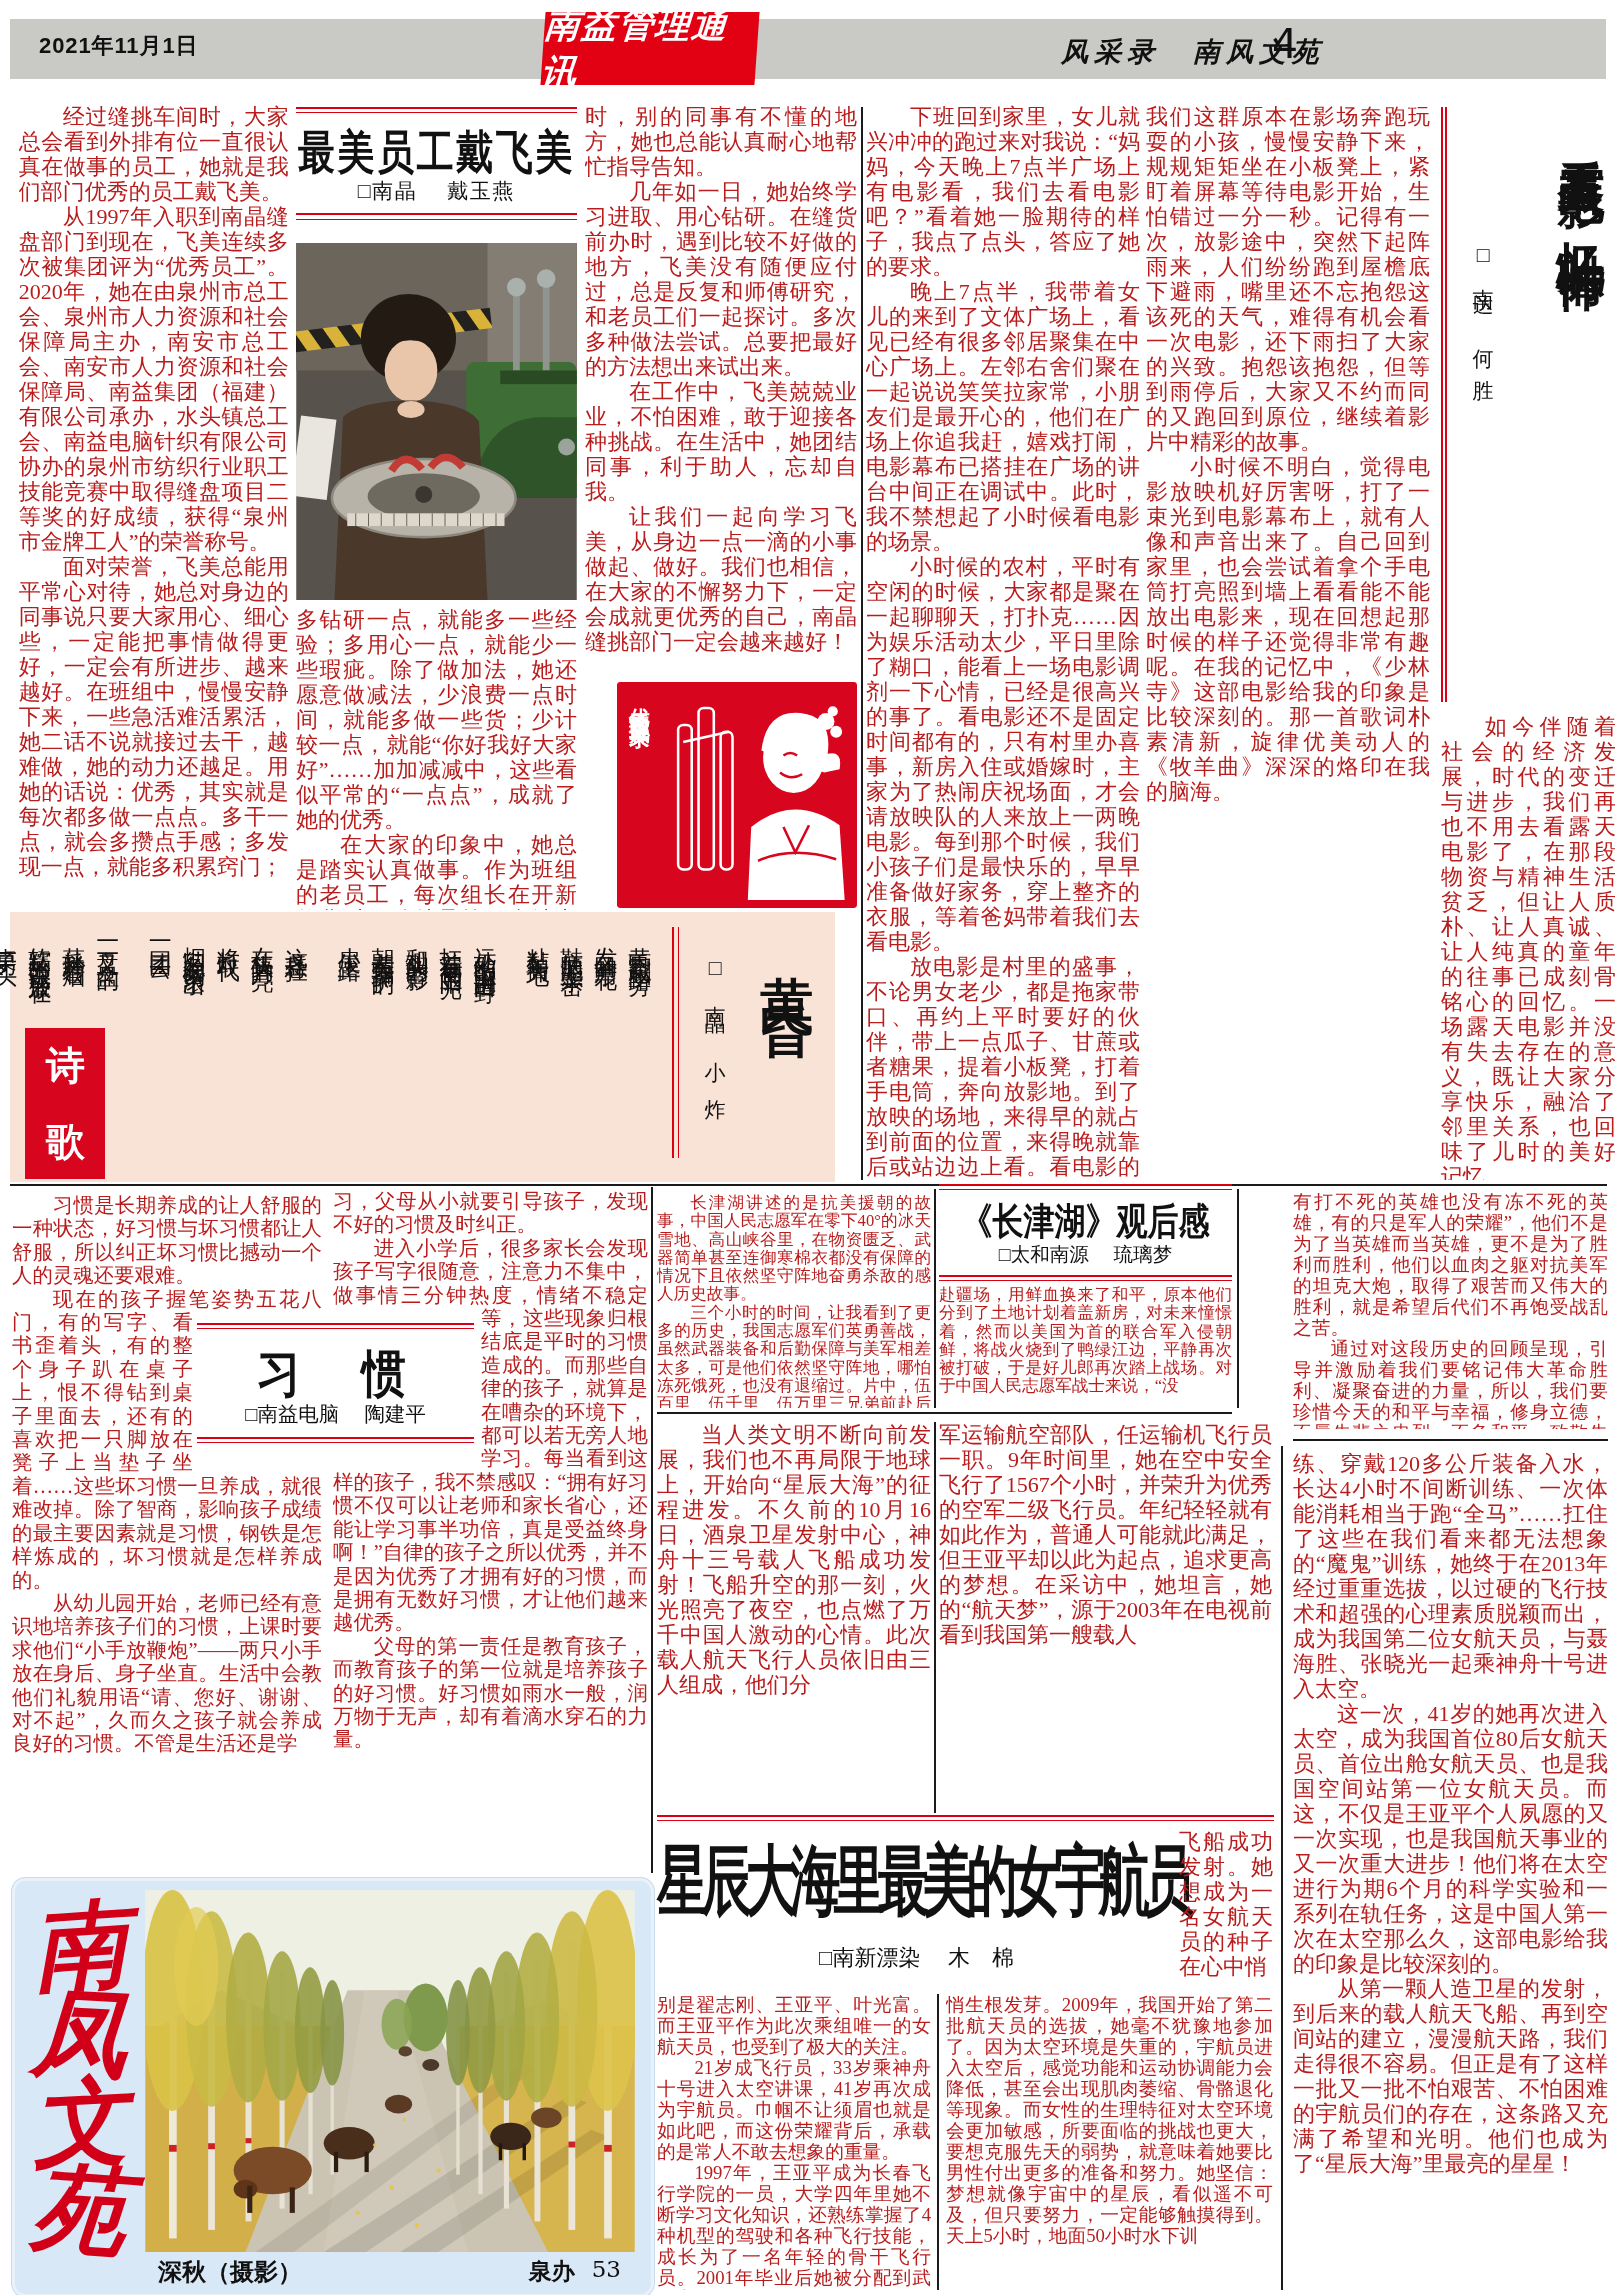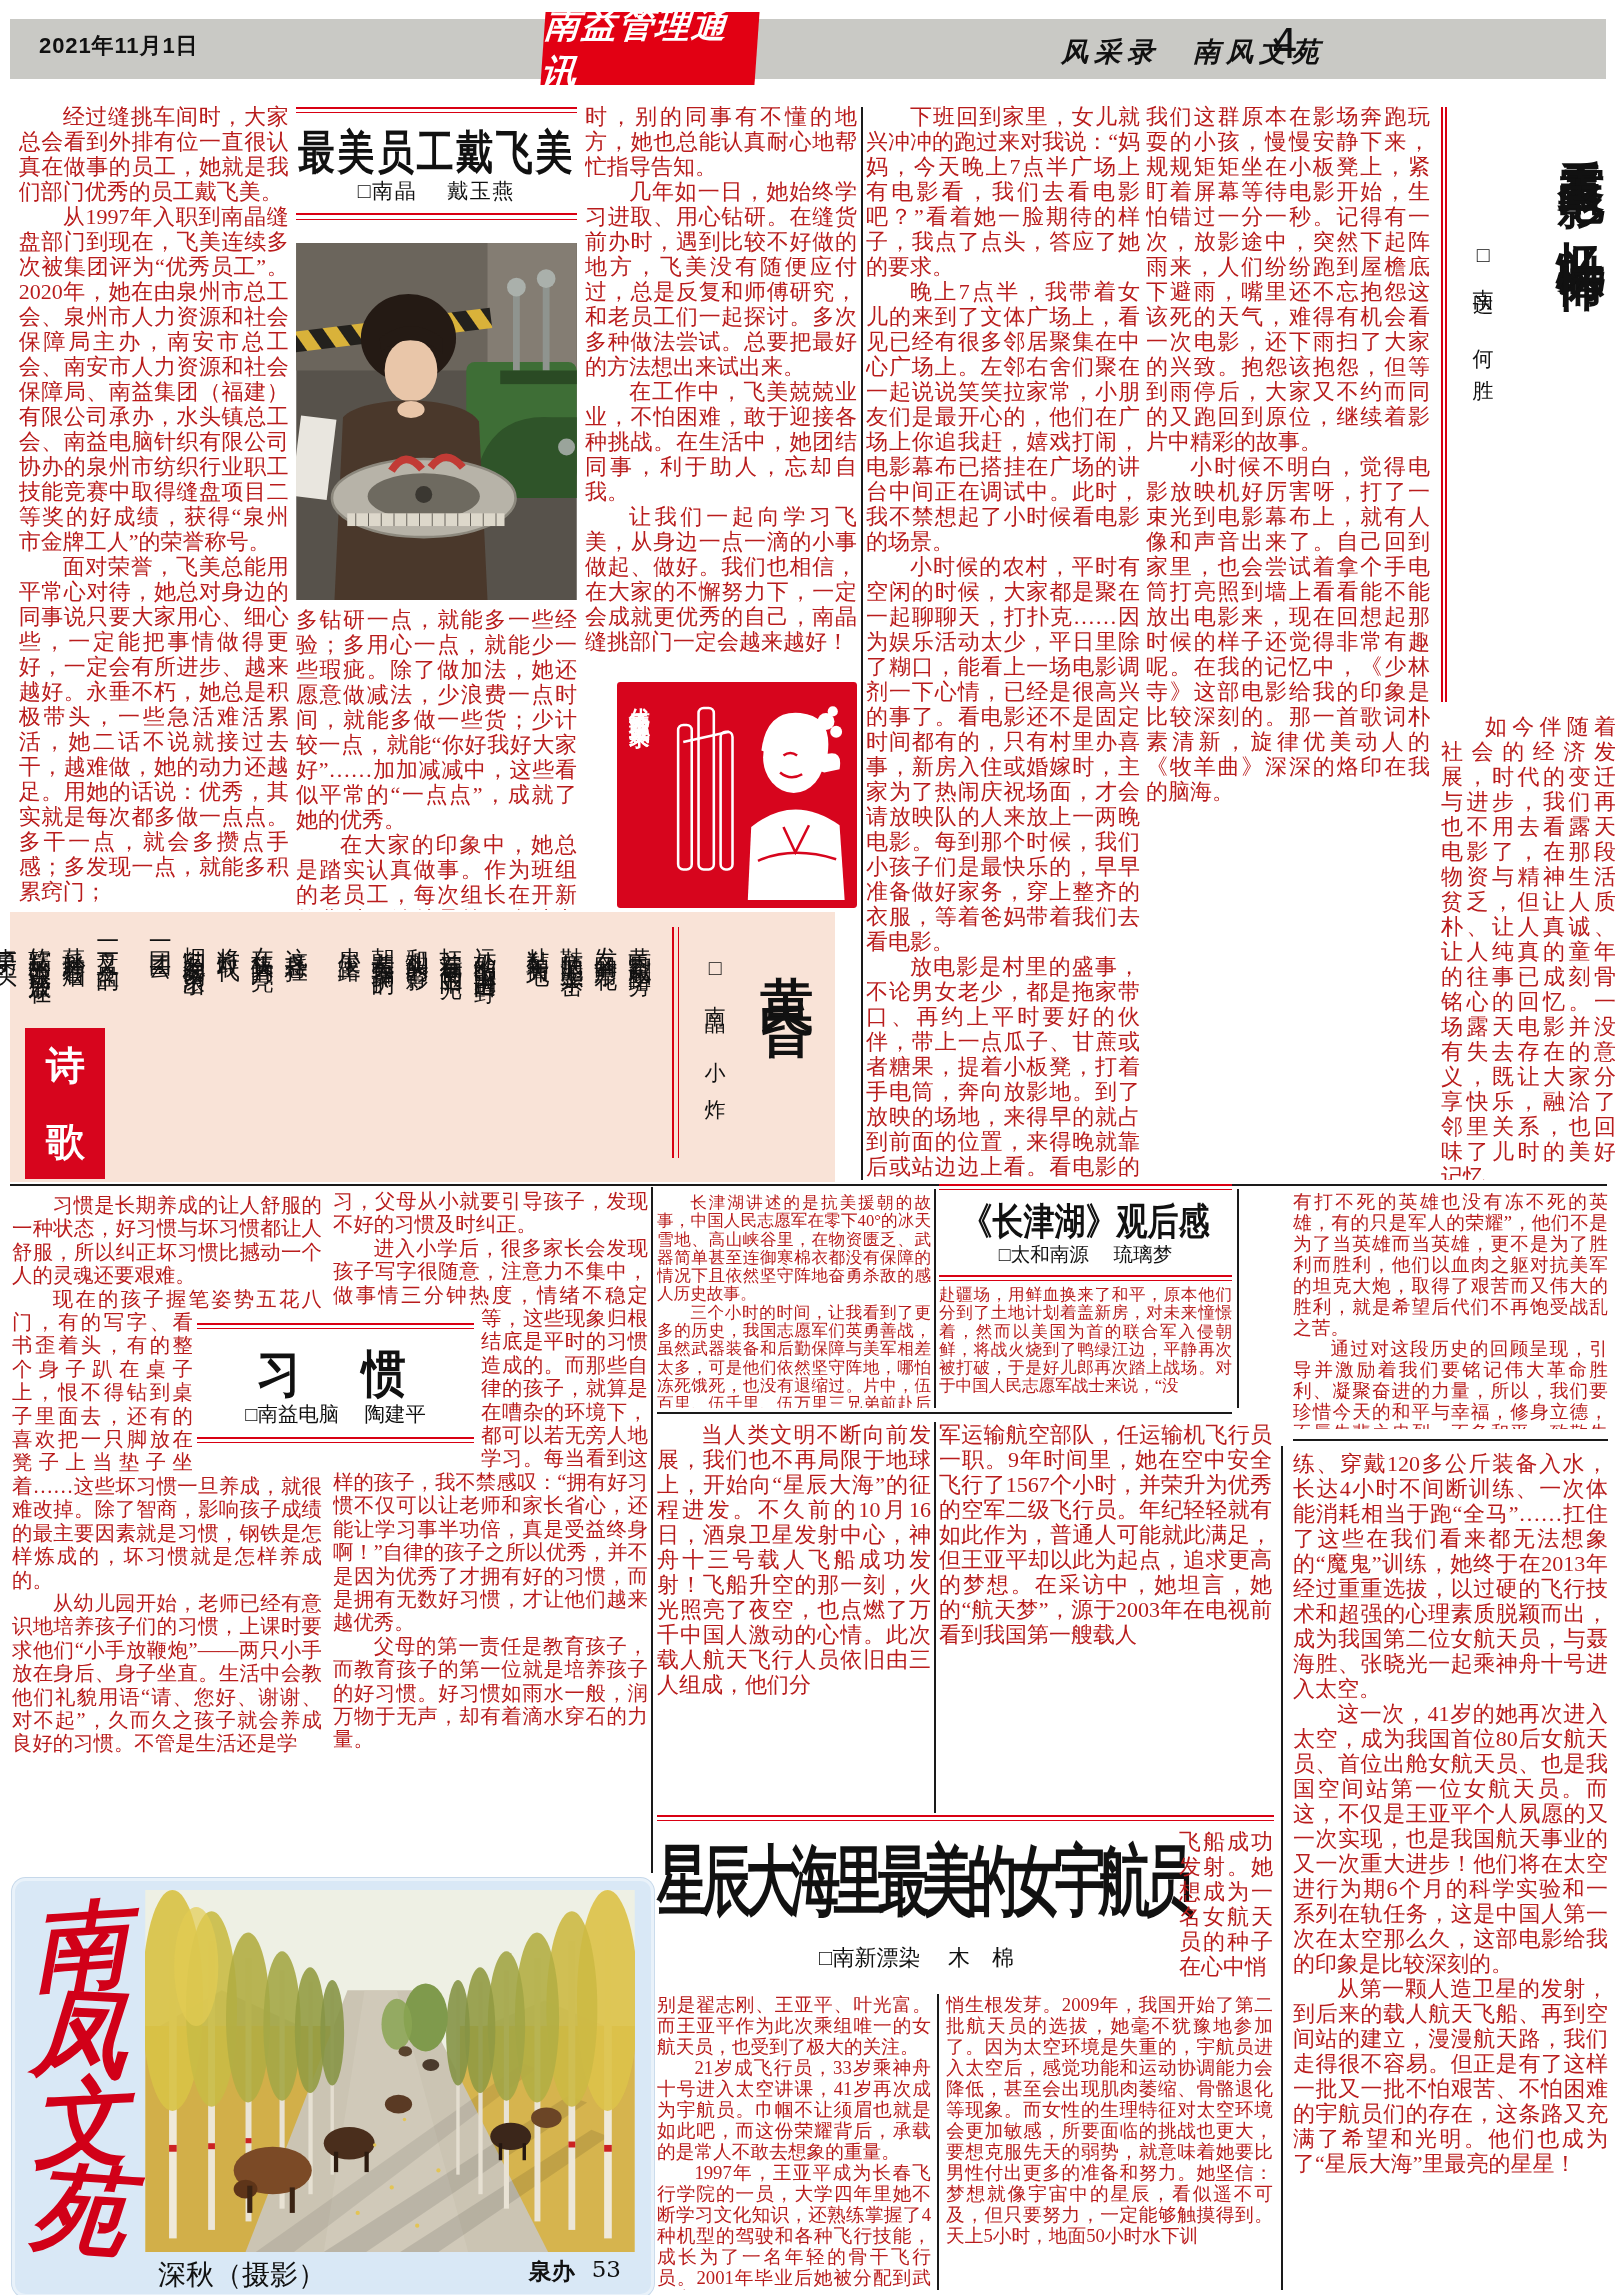--- a/index.html
+++ b/index.html
@@ -59,39 +59,39 @@
   .sprb{float:right;clear:right;width:129px;height:139px}
   .spl{float:left;width:0;height:128px}
   .splb{float:left;clear:left;width:148px;height:139px}
   
   .bigt{font-size:51px;font-weight:800;letter-spacing:-6.8px;white-space:nowrap;display:inline-block;
         transform:scaleY(1.5);transform-origin:left top}
   
   .bluebox{left:12px;top:1878px;width:636px;height:413px;background:#d9e8f6;border:3.4px solid #e9f2fa;border-radius:13.6px;box-shadow:0 0 0 0.9px #c6d8ea}
   .callig{position:absolute;left:29px;top:1903px;width:102px;text-align:center;color:#d10018;font-weight:bold;font-style:italic}
   .callig div{font-size:95px;line-height:88px}
-  .capl{position:absolute;left:158px;top:2256px;font-size:28px;font-weight:normal}
+  .capl{position:absolute;left:158px;top:2256px;font-size:24px;font-weight:bold}
   .capr{position:absolute;left:476px;top:2256px;width:145px;display:flex;justify-content:flex-end;gap:17px;font-size:23px;font-weight:bold}
   .capr .num{font-family:"DejaVu Serif",serif;font-weight:normal}
 </style>
 </head>
 <body>
 
 <div id="page">
 
   <div class="abs hbar"></div>
   <div class="abs hdate">2021年11月1日</div>
   <div class="abs mast">南益管理通讯</div>
   <div class="abs hsec">风采录　南风文苑</div>
   <div class="abs hpage">4</div>
 
   <div class="abs txt f26" style="left:18.7px;top:104px;width:270px;height:806px">
     <p>经过缝挑车间时，大家总会看到外排有位一直很认真在做事的员工，她就是我们部门优秀的员工戴飞美。</p>
     <p>从1997年入职到南晶缝盘部门到现在，飞美连续多次被集团评为“优秀员工”。2020年，她在由泉州市总工会、泉州市人力资源和社会保障局主办，南安市总工会、南安市人力资源和社会保障局、南益集团（福建）有限公司承办，水头镇总工会、南益电脑针织有限公司协办的泉州市纺织行业职工技能竞赛中取得缝盘项目二等奖的好成绩，获得“泉州市金牌工人”的荣誉称号。</p>
-    <p>面对荣誉，飞美总能用平常心对待，她总对身边的同事说只要大家用心、细心些，一定能把事情做得更好，一定会有所进步、越来越好。永垂不朽，她总是积极带头，一些急活难活累活，她二话不说就接过去干，越难做，她的动力还越足。用她的话说：优秀，其实就是每次都多做一点点。多干一点，就会多攒点手感；多发现一点，就能多积累窍门；</p>
+    <p>面对荣誉，飞美总能用平常心对待，她总对身边的同事说只要大家用心、细心些，一定能把事情做得更好，一定会有所进步、越来越好。在班组中，慢慢安静下来，一些急活难活累活，她二话不说就接过去干，越难做，她的动力还越足。用她的话说：优秀，其实就是每次都多做一点点。多干一点，就会多攒点手感；多发现一点，就能多积累窍门；</p>
   </div>
 
   <div class="abs tblock" style="left:296px;top:107px;width:281px">
     <div class="r2hs"></div>
     <div class="t1">最美员工戴飞美</div>
     <div class="byl">
       <span>□南晶</span>　
       <span>戴玉燕</span>
     </div>
     <div class="r2hs"></div>

